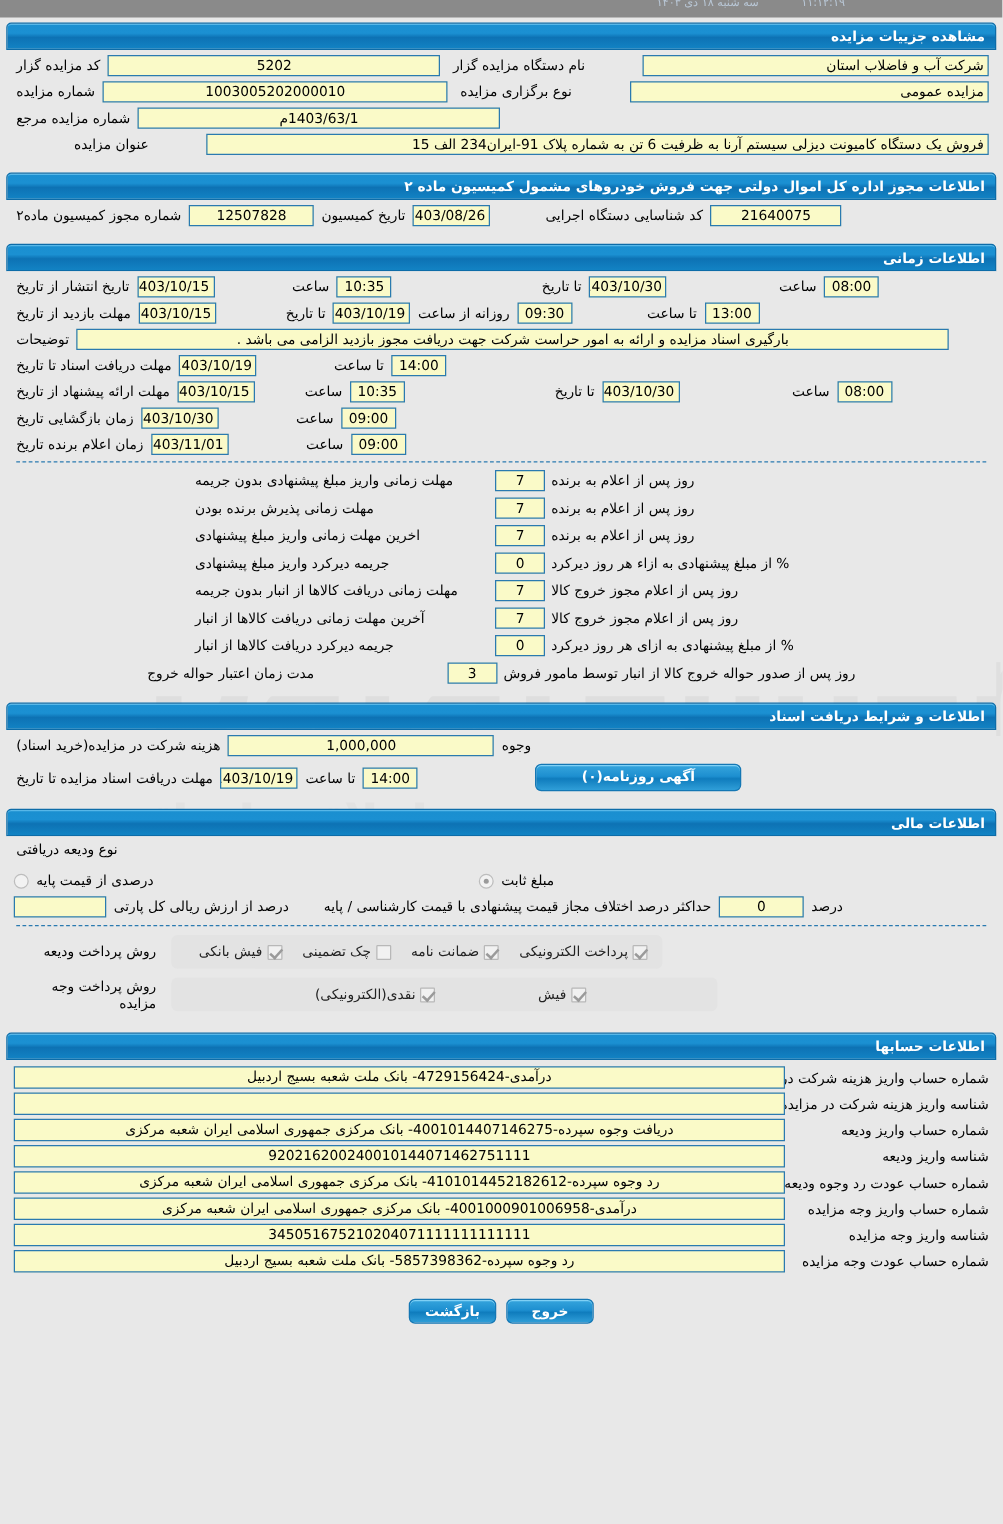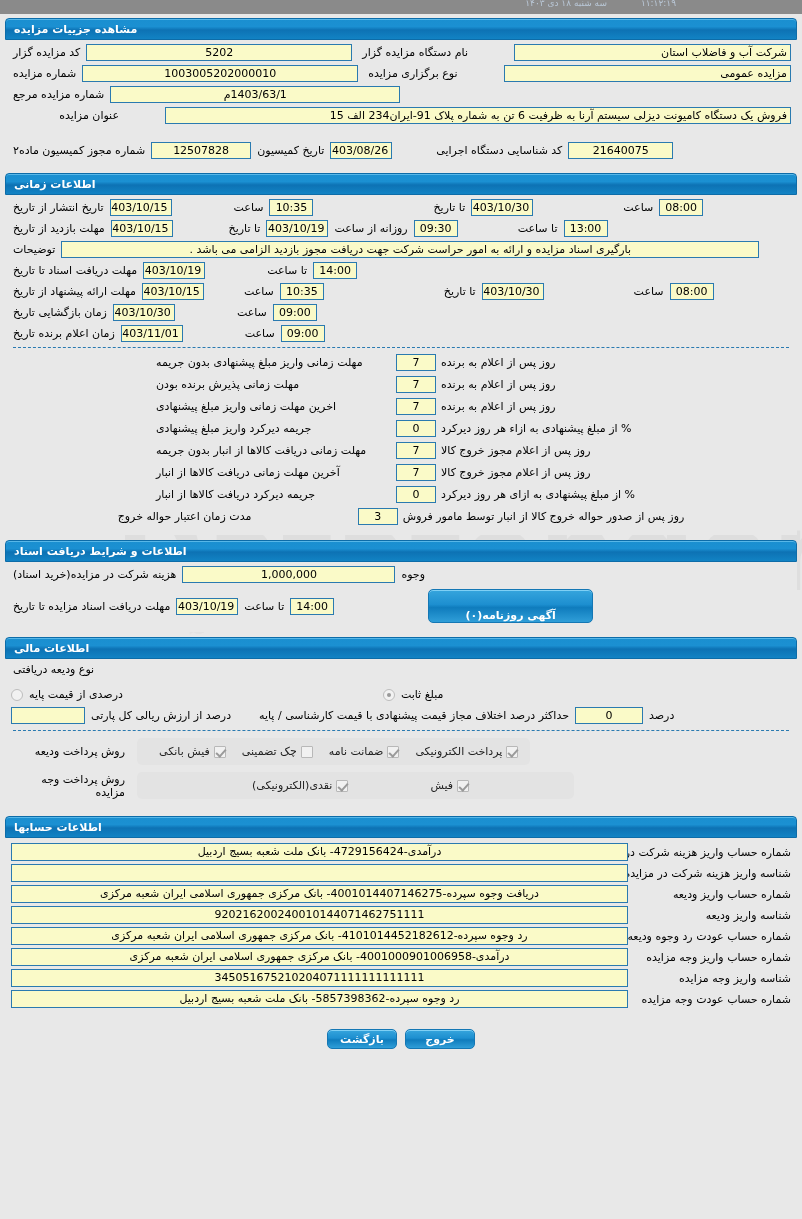--- a/index.html
+++ b/index.html
@@ -61,21 +61,21 @@
   .panel-head {
     height: 22px;
     border: 1px solid #0d6ca8;
     border-radius: 4px 4px 0 0;
     background: linear-gradient(to bottom, #1a8fd0 0%, #1b90d2 38%, #0d72b4 55%, #1283c4 100%);
     color: #ffffff;
     font-size: 11px;
     font-weight: bold;
     line-height: 21px;
     padding: 0 8px;
-    text-align: left;
+    text-align: right;
     box-shadow: inset 0 1px 0 #57b7e8;
     overflow: hidden;
   }
   .panel-body {
     background: #e8e8e8;
     padding: 4px 6px 5px 6px;
   }
 
   
   .row {
@@ -201,21 +201,21 @@
     background: linear-gradient(to bottom, #36a5dd 0%, #1d8fd0 45%, #0f7cbd 55%, #2f9ed8 100%);
     color: #fff;
     font-size: 11px;
     font-weight: bold;
     text-align: center;
     padding: 4px 10px;
     line-height: 13px;
     box-shadow: inset 0 1px 0 #7fd0f5;
     cursor: pointer;
   }
-  .btn-news { width: 165px; height: 22px; padding: 16px; line-height: 20px; }
+  .btn-news { width: 165px; height: 22px; padding: 0; line-height: 20px; }
 
   
   .acc-row {
     display: flex; align-items: center; justify-content: flex-start;
     gap: 3px; margin-bottom: 3px;
   }
   .acc-lbl {
     font-size: 11px; text-align: right; white-space: nowrap;
     width: 160px; flex: 0 0 auto;
   }
@@ -281,20 +281,21 @@
 
       <div class="hdr-line">
         <div class="fld r" style="width:626px">فروش یک دستگاه کامیونت دیزلی سیستم آرنا به ظرفیت 6 تن به شماره پلاک 91-ایران234 الف 15</div>
         <div class="lbl">عنوان مزایده</div>
       </div>
 
     </div>
   </div>
 
   <div class="panel">
+    <div class="panel-head">اطلاعات مجوز اداره کل اموال دولتی جهت فروش خودروهای مشمول کمیسیون ماده ۲</div>
     <div class="panel-body">
 
 
       <div class="row end">
         <div class="fld" style="width:105px">21640075</div>
         <span class="lbl">کد شناسایی دستگاه اجرایی</span>
         <span style="display:inline-block;width:34px"></span>
         <div class="fld w-date">1403/08/26</div>
         <span class="lbl">تاریخ کمیسیون</span>
         <div class="fld" style="width:100px">12507828</div>

